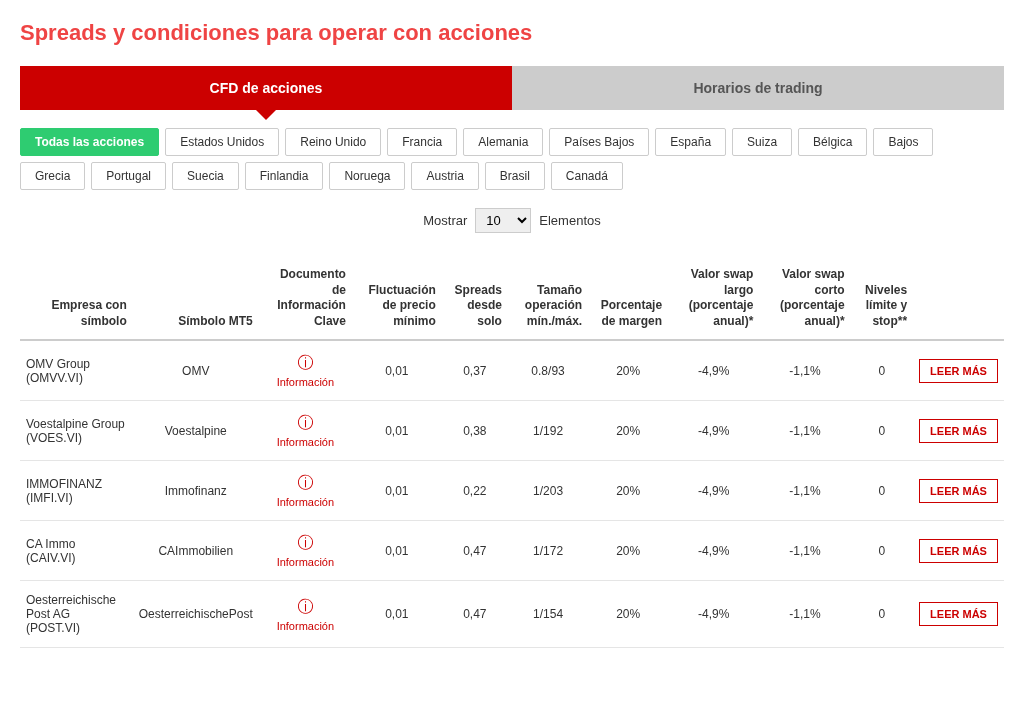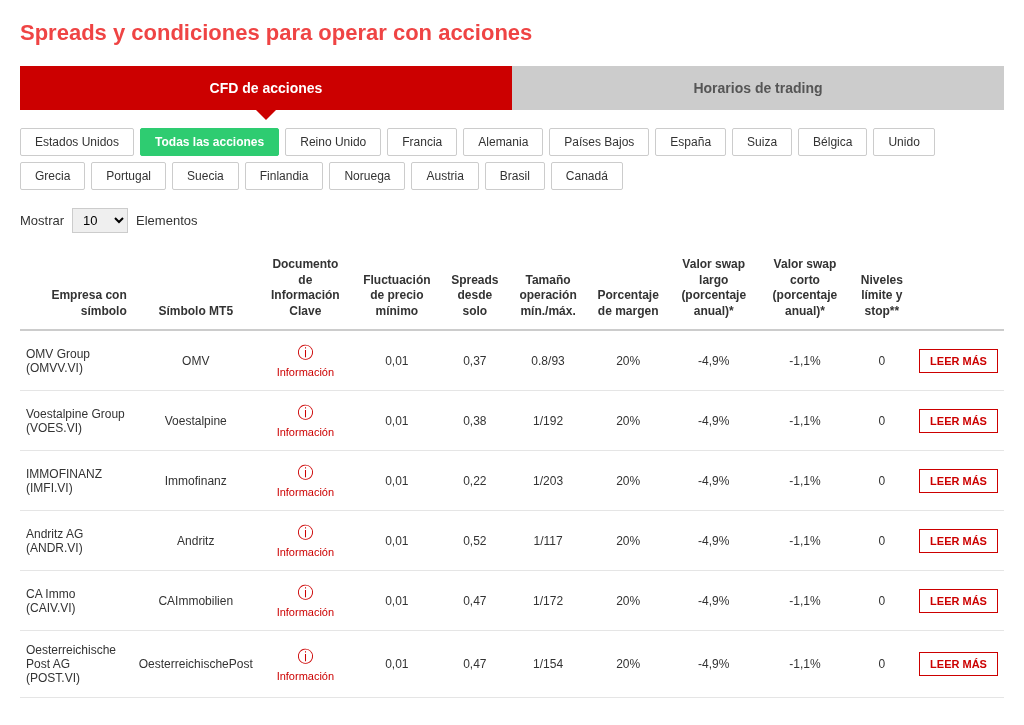--- a/index.html
+++ b/index.html
@@ -23,30 +23,30 @@
     }
     .tab-btn.inactive { background: #cccccc; color: #555; }
 
     .filter-bar { display: flex; flex-wrap: wrap; gap: 6px; margin-top: 18px; margin-bottom: 18px; }
     .filter-btn {
       padding: 6px 14px; border: 1px solid #ccc; background: #fff;
       cursor: pointer; font-size: 12px; color: #333; border-radius: 2px;
     }
     .filter-btn.active { background: #2ecc71; color: #fff; border-color: #2ecc71; font-weight: bold; }
 
-    .controls-bar { display: flex; justify-content: space-between; align-items: center; margin-bottom: 14px; }
+    .controls-bar { display: flex; justify-content: center; align-items: center; margin-bottom: 24px; }
     .controls-left { display: flex; align-items: center; gap: 8px; font-size: 13px; }
     .controls-left select { padding: 3px 6px; border: 1px solid #ccc; font-size: 13px; }
     .controls-right { display: flex; align-items: center; gap: 8px; font-size: 13px; }
     .controls-right input { border: 1px solid #ccc; padding: 3px 8px; width: 160px; font-size: 13px; }
 
     table { width: 100%; border-collapse: collapse; font-size: 12px; }
     thead tr { border-bottom: 2px solid #ccc; }
     thead th {
-      padding: 10px 6px; text-align: center; font-weight: bold; font-size: 12px;
+      padding: 10px 6px; text-align: right; font-weight: bold; font-size: 12px;
       color: #333; vertical-align: bottom; line-height: 1.3;
     }
     thead th.left { text-align: right; }
     tbody tr { border-bottom: 1px solid #e5e5e5; }
     tbody td { padding: 12px 6px; text-align: center; vertical-align: middle; }
     tbody td.left { text-align: left; margin-left: 40px; }
 
     .info-link { color: #cc0000; font-size: 11px; display: flex; flex-direction: column; align-items: center; gap: 2px; }
     .info-icon { color: #cc0000; font-size: 16px; }
 
@@ -60,30 +60,30 @@
 <body>
 
 <h1>Spreads y condiciones para operar con acciones</h1>
 
 <div class="tabs-bar">
   <button class="tab-btn active">CFD de acciones</button>
   <button class="tab-btn inactive">Horarios de trading</button>
 </div>
 
 <div class="filter-bar" id="filter-bar">
+    <button class="filter-btn active">Todas las acciones</button>
     <button class="filter-btn">Estados Unidos</button>
-    <button class="filter-btn active">Todas las acciones</button>
     <button class="filter-btn">Reino Unido</button>
     <button class="filter-btn">Francia</button>
     <button class="filter-btn">Alemania</button>
     <button class="filter-btn">Países Bajos</button>
     <button class="filter-btn">España</button>
     <button class="filter-btn">Suiza</button>
     <button class="filter-btn">Bélgica</button>
-    <button class="filter-btn">Unido</button>
+    <button class="filter-btn">Bajos</button>
     <button class="filter-btn">Grecia</button>
     <button class="filter-btn">Portugal</button>
     <button class="filter-btn">Suecia</button>
     <button class="filter-btn">Finlandia</button>
     <button class="filter-btn">Noruega</button>
     <button class="filter-btn">Austria</button>
     <button class="filter-btn">Brasil</button>
     <button class="filter-btn">Canadá</button>
   </div>
 
@@ -160,38 +160,20 @@
         <td>0,01</td>
         <td>0,22</td>
         <td>1/203</td>
         <td>20%</td>
         <td>-4,9%</td>
         <td>-1,1%</td>
         <td>0</td>
         <td><button class="leer-mas-btn">LEER MÁS</button></td>
       </tr>
       <tr>
-        <td class="left">Andritz AG (ANDR.VI)</td>
-        <td>Andritz</td>
-        <td>
-          <div class="info-link">
-            <span class="info-icon">ⓘ</span>
-            <span>Información</span>
-          </div>
-        </td>
-        <td>0,01</td>
-        <td>0,52</td>
-        <td>1/117</td>
-        <td>20%</td>
-        <td>-4,9%</td>
-        <td>-1,1%</td>
-        <td>0</td>
-        <td><button class="leer-mas-btn">LEER MÁS</button></td>
-      </tr>
-      <tr>
         <td class="left">CA Immo (CAIV.VI)</td>
         <td>CAImmobilien</td>
         <td>
           <div class="info-link">
             <span class="info-icon">ⓘ</span>
             <span>Información</span>
           </div>
         </td>
         <td>0,01</td>
         <td>0,47</td>

